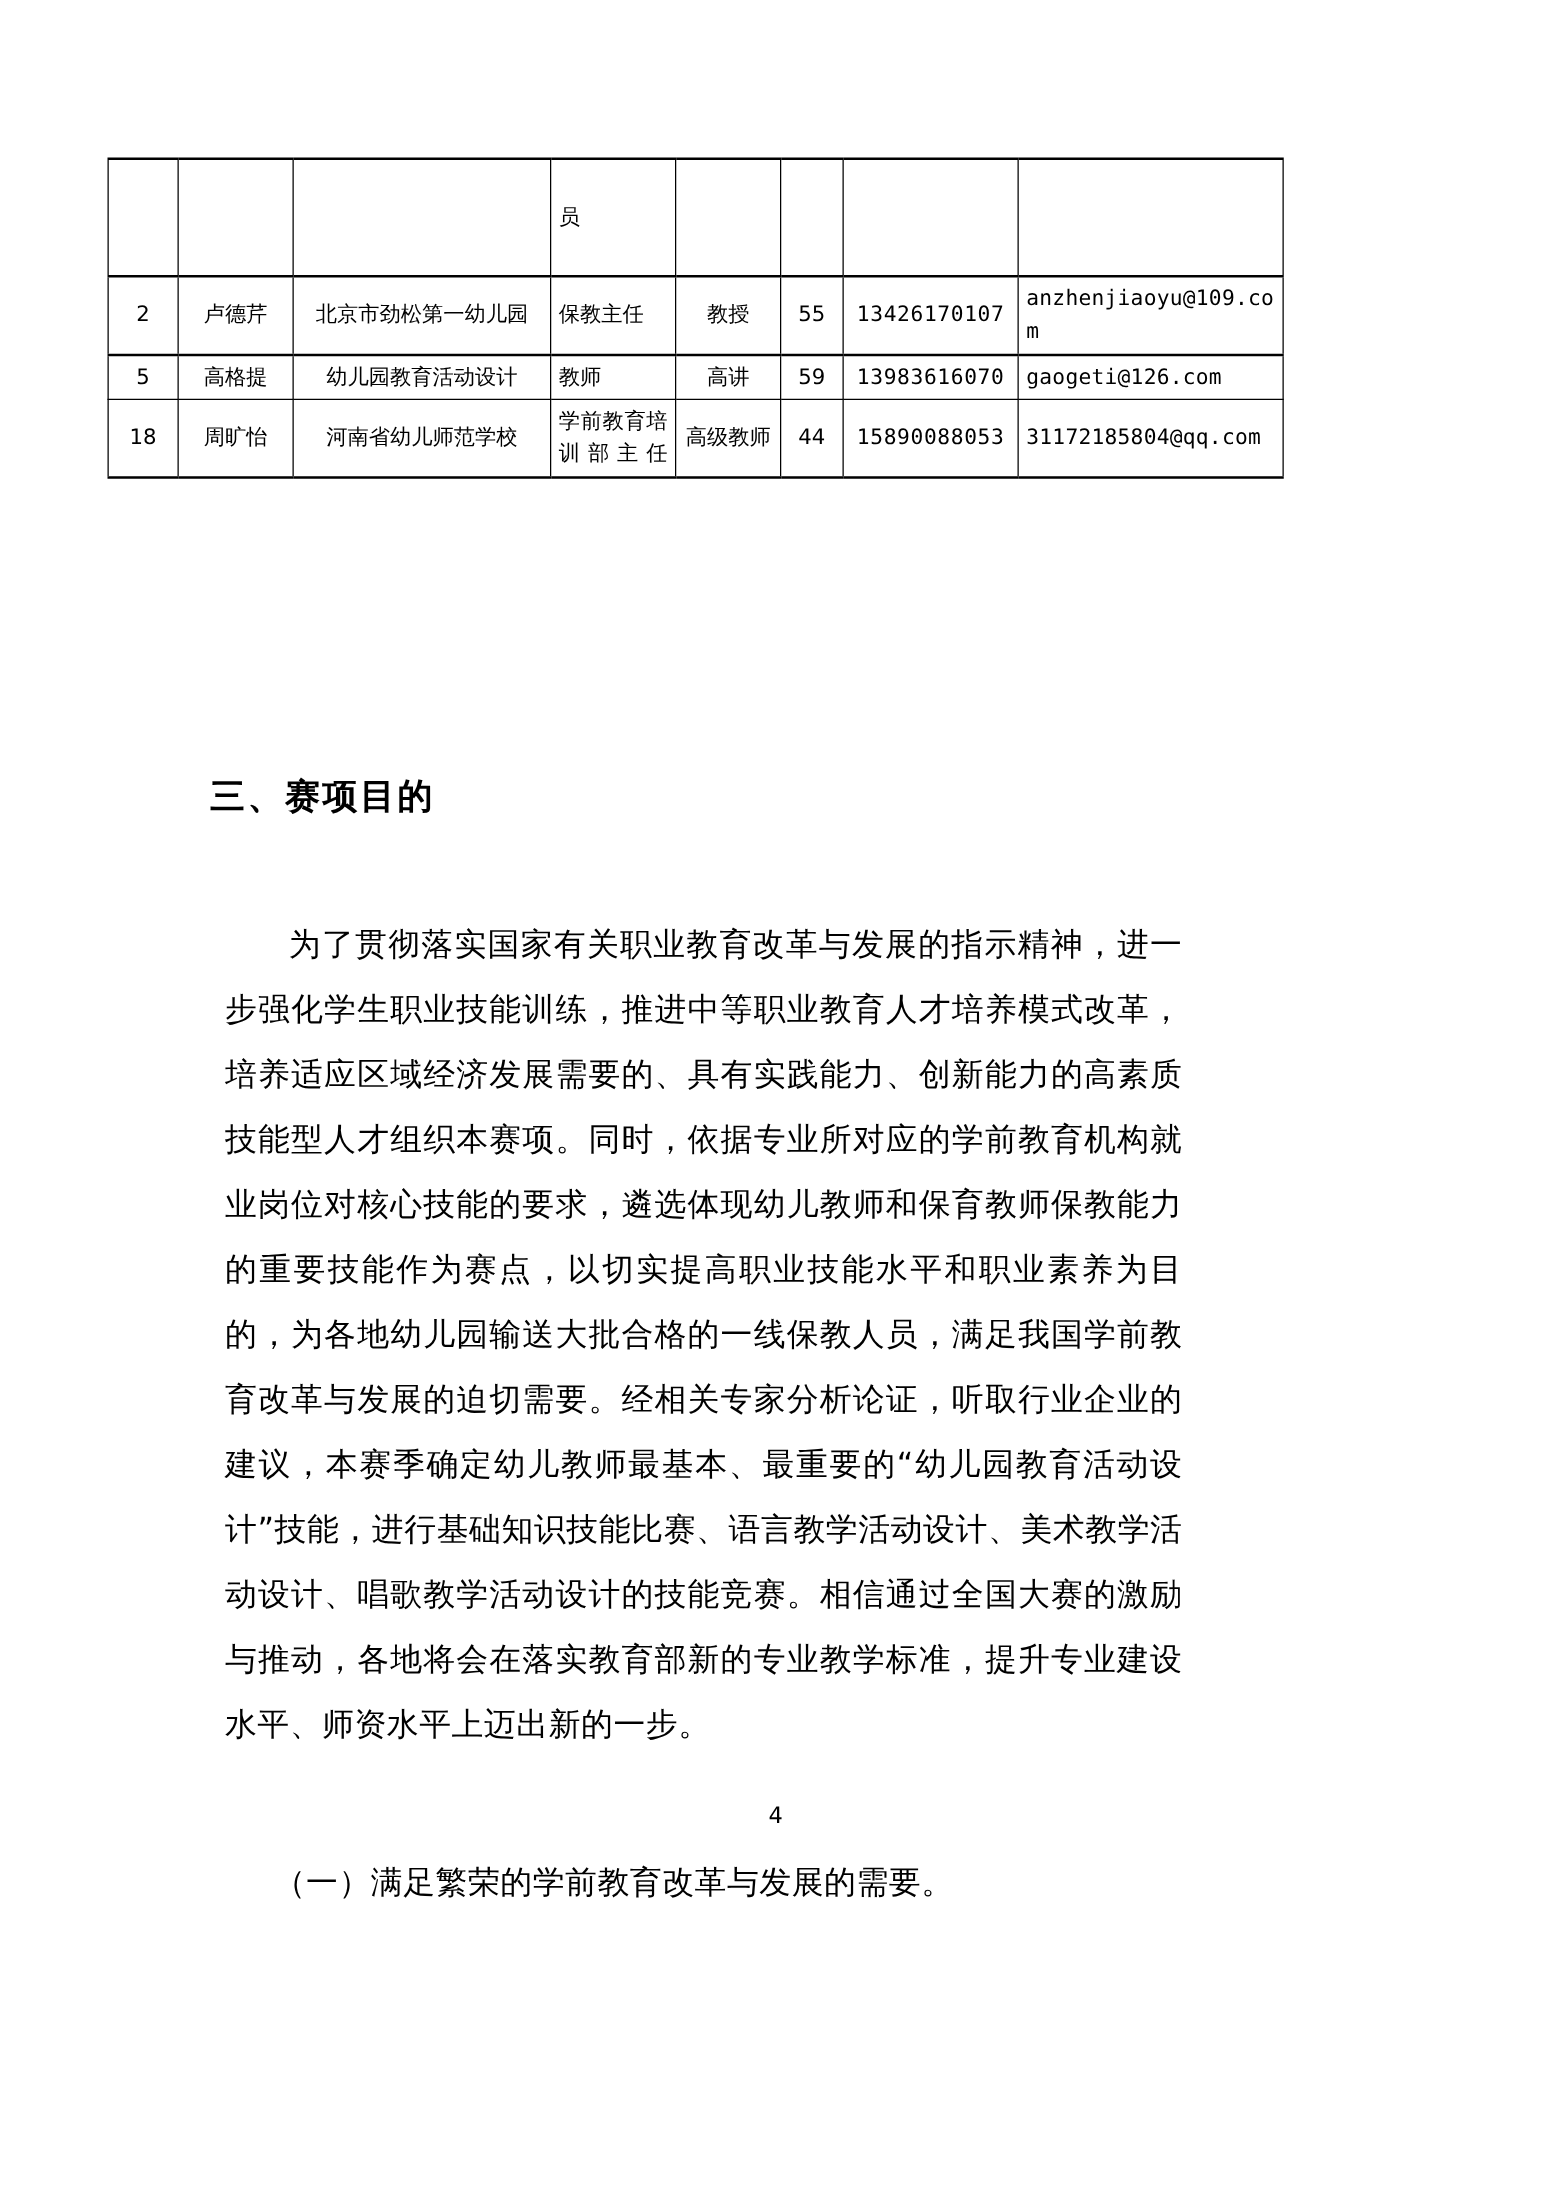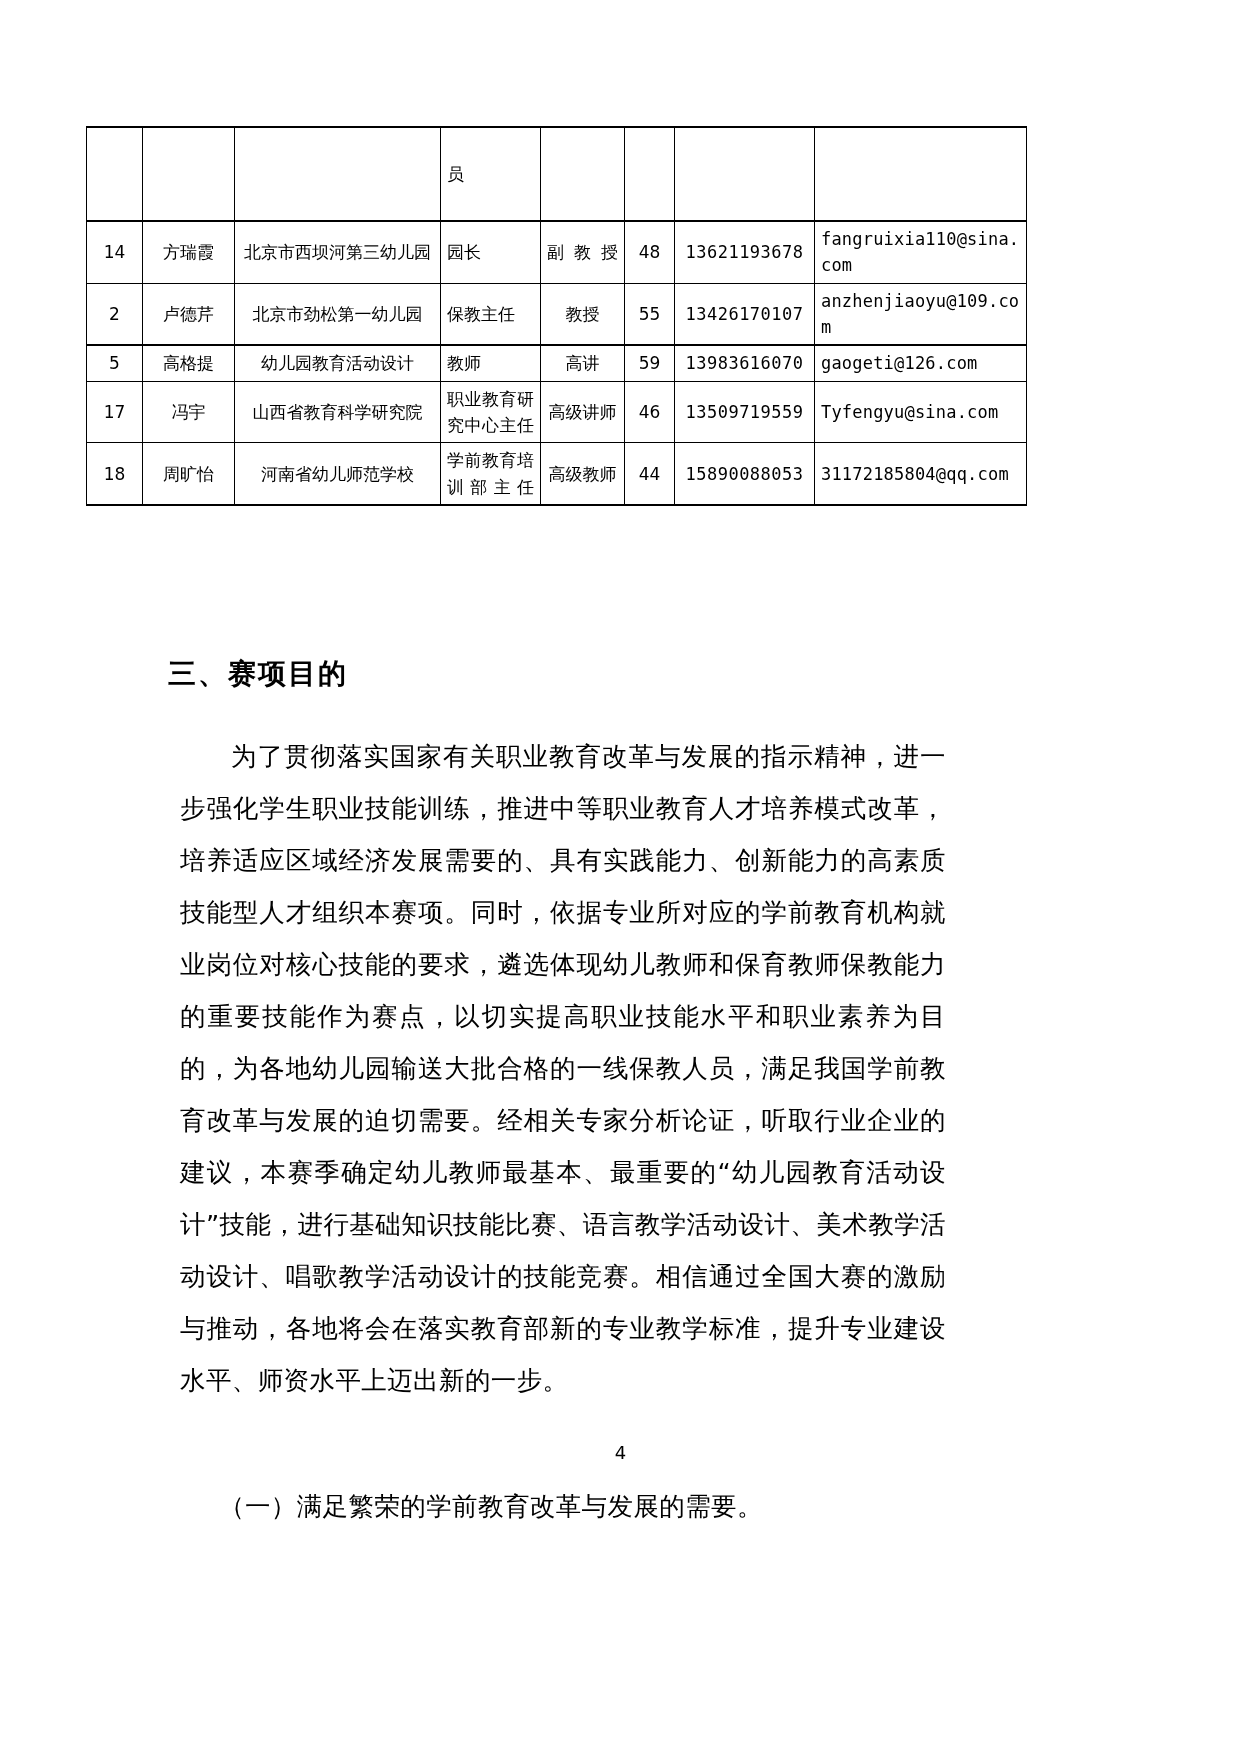--- a/index.html
+++ b/index.html
@@ -64,21 +64,21 @@
     text-align: justify;
     text-align-last: justify;
     text-justify: inter-character;
   }
   .empty-row td { height: 84px; }
 
   
   .section-heading {
     position: absolute;
     left: 168px;
-    top: 655px;
+    top: 618px;
     font-size: 28px;
     font-weight: bold;
     letter-spacing: 2px;
     font-family: "DejaVu Sans", "Liberation Sans", sans-serif;
   }
 
   
   .body-block {
     position: absolute;
     left: 168px;
@@ -136,30 +136,20 @@
           <td class="c-idx"></td>
           <td class="c-name"></td>
           <td class="c-org"></td>
           <td class="c-post">员</td>
           <td class="c-title"></td>
           <td class="c-age"></td>
           <td class="c-phone"></td>
           <td class="c-mail"></td>
         </tr>
 
-        <tr>
-          <td class="c-idx">14</td>
-          <td class="c-name">方瑞霞</td>
-          <td class="c-org">北京市西坝河第三幼儿园</td>
-          <td class="c-post">园长</td>
-          <td class="c-title spread">副教授</td>
-          <td class="c-age">48</td>
-          <td class="c-phone">13621193678</td>
-          <td class="c-mail">fangruixia110@sina.com</td>
-        </tr>
 
         <tr>
           <td class="c-idx">2</td>
           <td class="c-name">卢德芹</td>
           <td class="c-org">北京市劲松第一幼儿园</td>
           <td class="c-post">保教主任</td>
           <td class="c-title">教授</td>
           <td class="c-age">55</td>
           <td class="c-phone">13426170107</td>
           <td class="c-mail">anzhenjiaoyu@109.com</td>
@@ -169,30 +159,20 @@
           <td class="c-idx">5</td>
           <td class="c-name">高格提</td>
           <td class="c-org">幼儿园教育活动设计</td>
           <td class="c-post">教师</td>
           <td class="c-title">高讲</td>
           <td class="c-age">59</td>
           <td class="c-phone">13983616070</td>
           <td class="c-mail">gaogeti@126.com</td>
         </tr>
 
-        <tr>
-          <td class="c-idx">17</td>
-          <td class="c-name">冯宇</td>
-          <td class="c-org">山西省教育科学研究院</td>
-          <td class="c-post spread">职业教育研究中心主任</td>
-          <td class="c-title">高级讲师</td>
-          <td class="c-age">46</td>
-          <td class="c-phone">13509719559</td>
-          <td class="c-mail">Tyfengyu@sina.com</td>
-        </tr>
 
         <tr class="thick-bot">
           <td class="c-idx">18</td>
           <td class="c-name">周旷怡</td>
           <td class="c-org">河南省幼儿师范学校</td>
           <td class="c-post spread">学前教育培训部主任</td>
           <td class="c-title">高级教师</td>
           <td class="c-age">44</td>
           <td class="c-phone">15890088053</td>
           <td class="c-mail">31172185804@qq.com</td>

